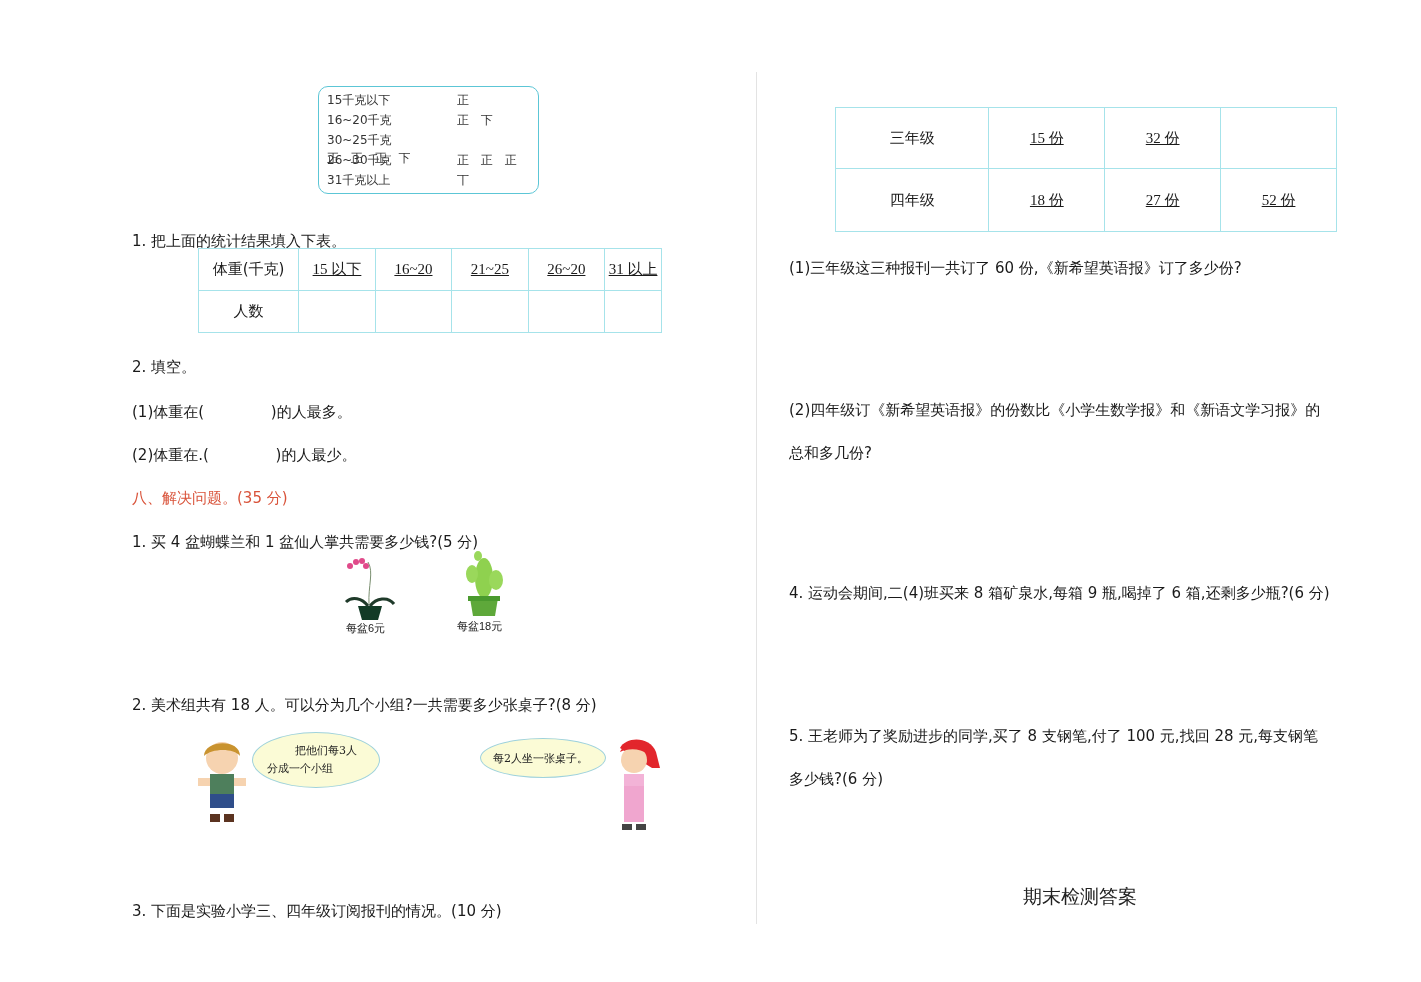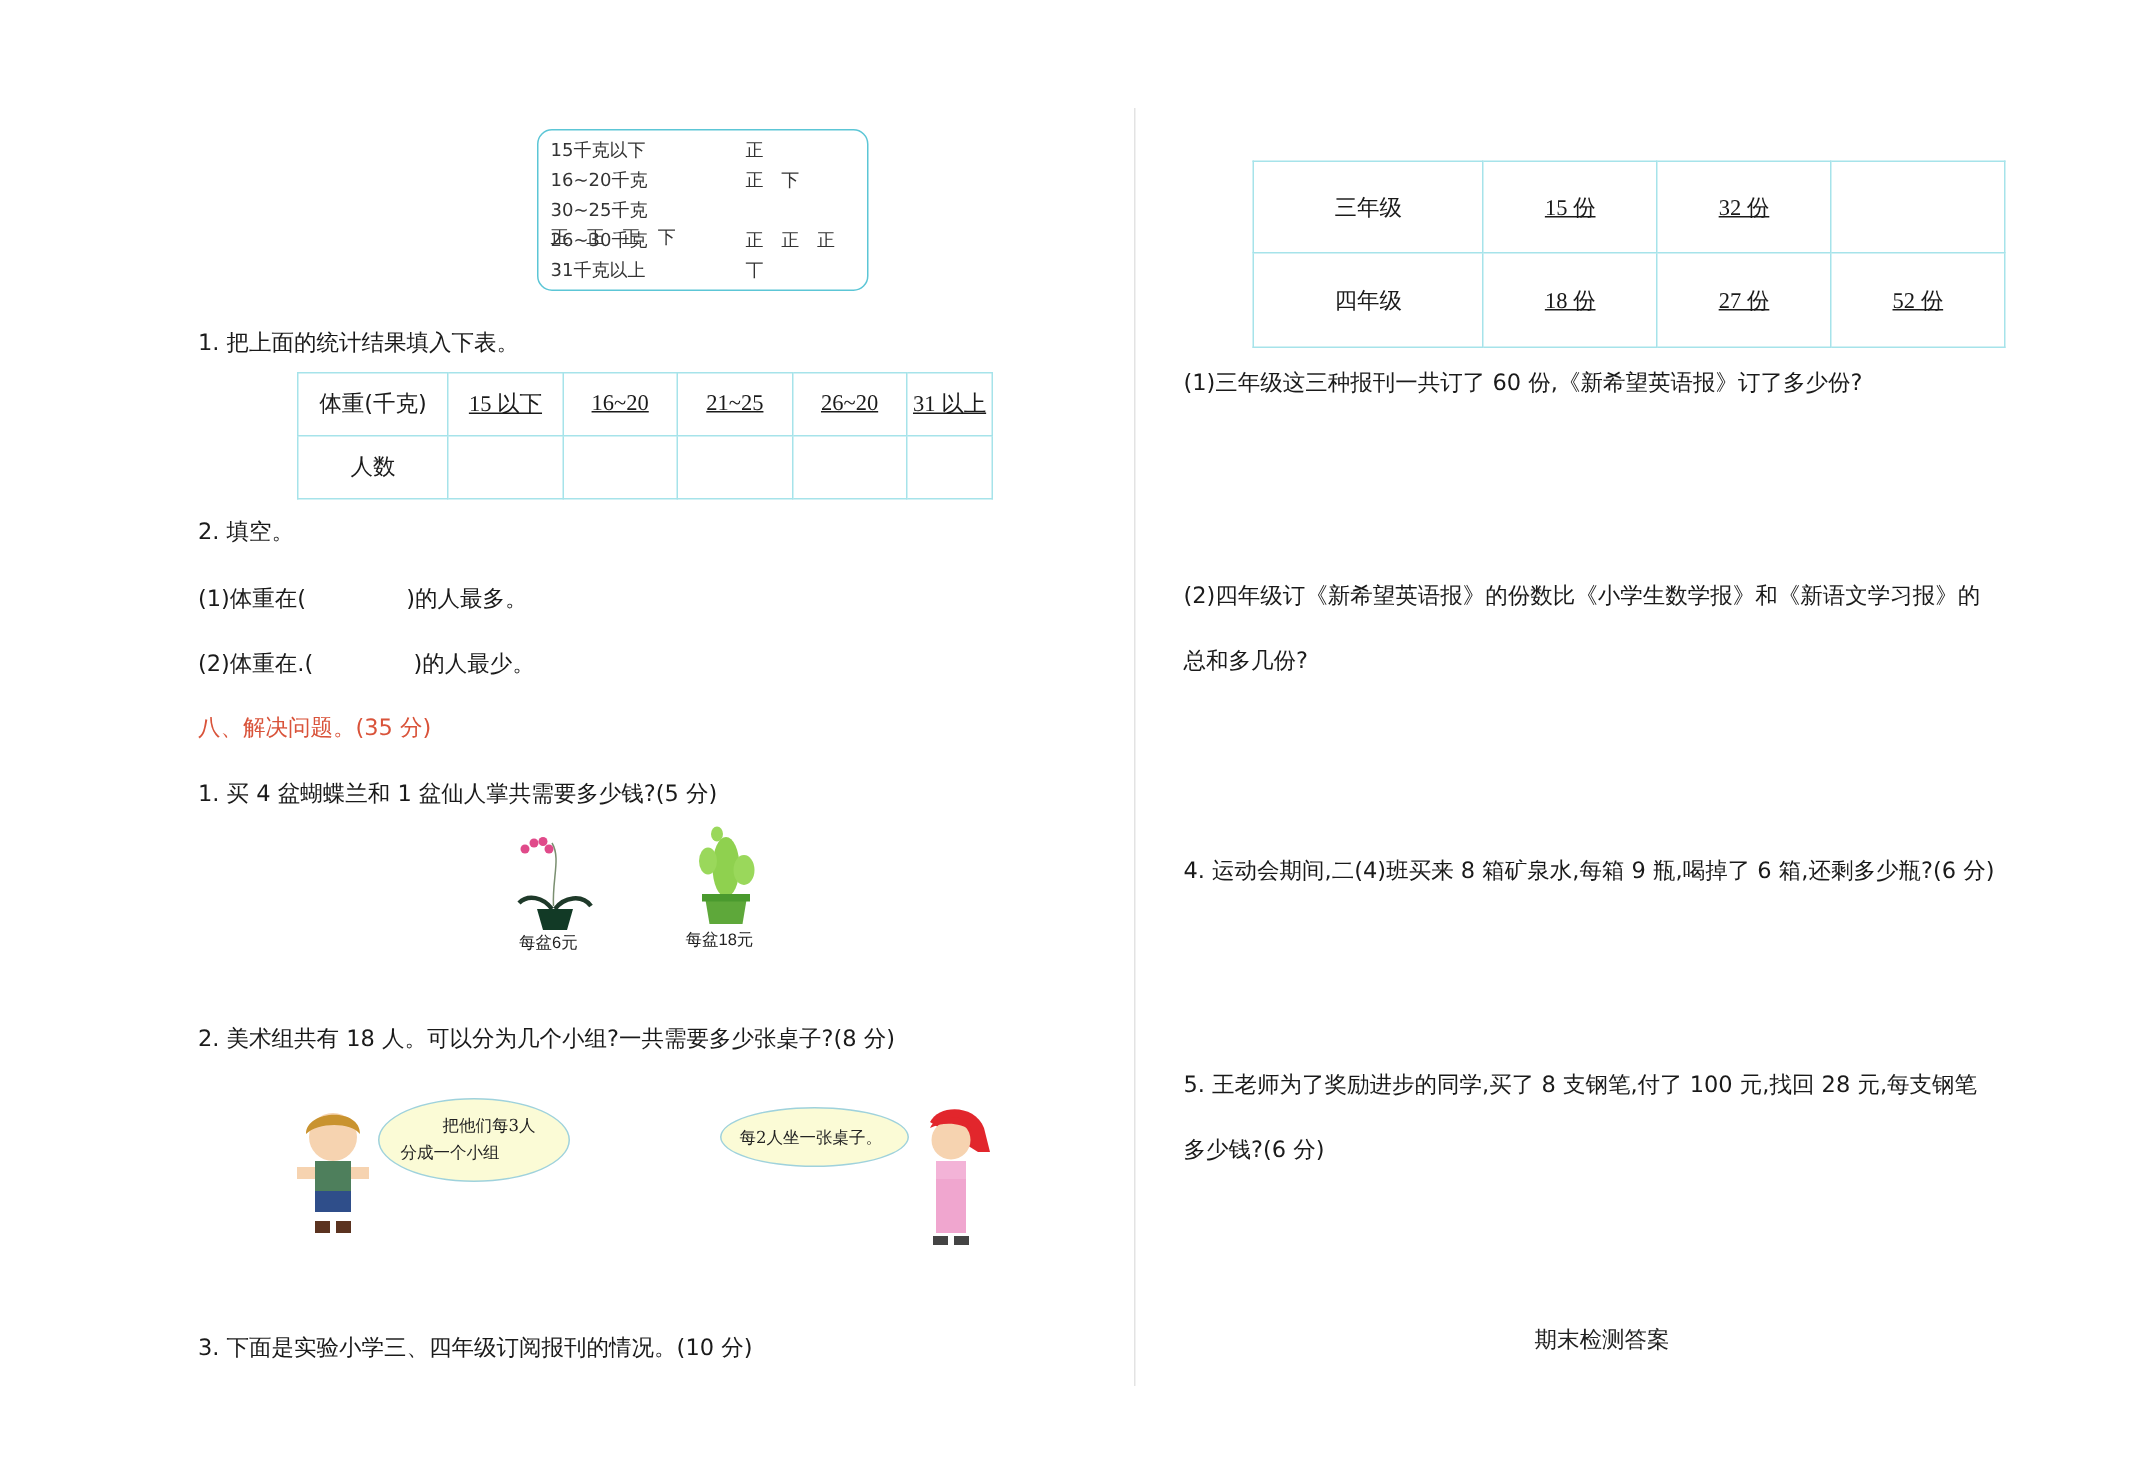--- a/index.html
+++ b/index.html
@@ -2,27 +2,27 @@
 <html><head>
 <meta charset="utf-8">
 <style>
   html, body { margin: 0; padding: 0; background: #ffffff; }
   body {
     width: 1421px; height: 982px; position: relative; overflow: hidden;
     font-family: "DejaVu Sans", "Liberation Sans", sans-serif;
     color: #1a1a1a;
   }
   .abs { position: absolute; }
-  .txt { font-size: 15px; line-height: 20px; white-space: nowrap; }
+  .txt { font-size: 15px; line-height: 20px; white-space: nowrap; margin-top: 13px; }
   .num { font-family: "Liberation Serif", "DejaVu Serif", serif; text-decoration: underline; }
 
   
   .tally-box {
     left: 318px; top: 86px; width: 221px; height: 108px;
-    border: 1.5px solid #5cc6d6; border-radius: 10px; box-sizing: border-box; margin-left: 40px;
+    border: 1.5px solid #5cc6d6; border-radius: 10px; box-sizing: border-box;
   }
   .tally-row { position: absolute; left: 8px; font-size: 12px; color: #333; height: 18px; line-height: 18px; }
   .tally-row .lbl { display: inline-block; width: 130px; }
   .tally-row .mk { display: inline-block; letter-spacing: 4px; }
 
   table.grid { border-collapse: collapse; position: absolute; }
   table.grid td {
     border: 1.5px solid #a6e3ea; text-align: center; vertical-align: middle;
     font-size: 15px; padding: 0; color: #1a1a1a;
   }
@@ -31,21 +31,21 @@
 
   .divider { left: 756px; top: 72px; width: 1px; height: 852px; background: #e3e3e3; }
 
   .caption { font-size: 11px; color: #222; font-family: Liberation Sans, sans-serif; }
 
   .bubble {
     background: #fbfbd6; border: 1.5px solid #9fd2dc; border-radius: 50%;
     font-size: 11px; color: #222; box-sizing: border-box;
     font-family: "DejaVu Serif", serif;
   }
-  .answer-title { font-family: "DejaVu Serif", "Liberation Serif", serif; font-size: 15px; color: #222; }
+  .answer-title { font-family: "DejaVu Serif", "Liberation Serif", serif; font-size: 19px; color: #222; }
 </style>
 </head>
 <body>
 
 <div class="abs tally-box">
   <div class="tally-row" style="top:4px">
     <span class="lbl">15千克以下</span><span class="mk">正</span>
   </div>
   <div class="tally-row" style="top:24px">
     <span class="lbl">16~20千克</span><span class="mk">正 下</span>

